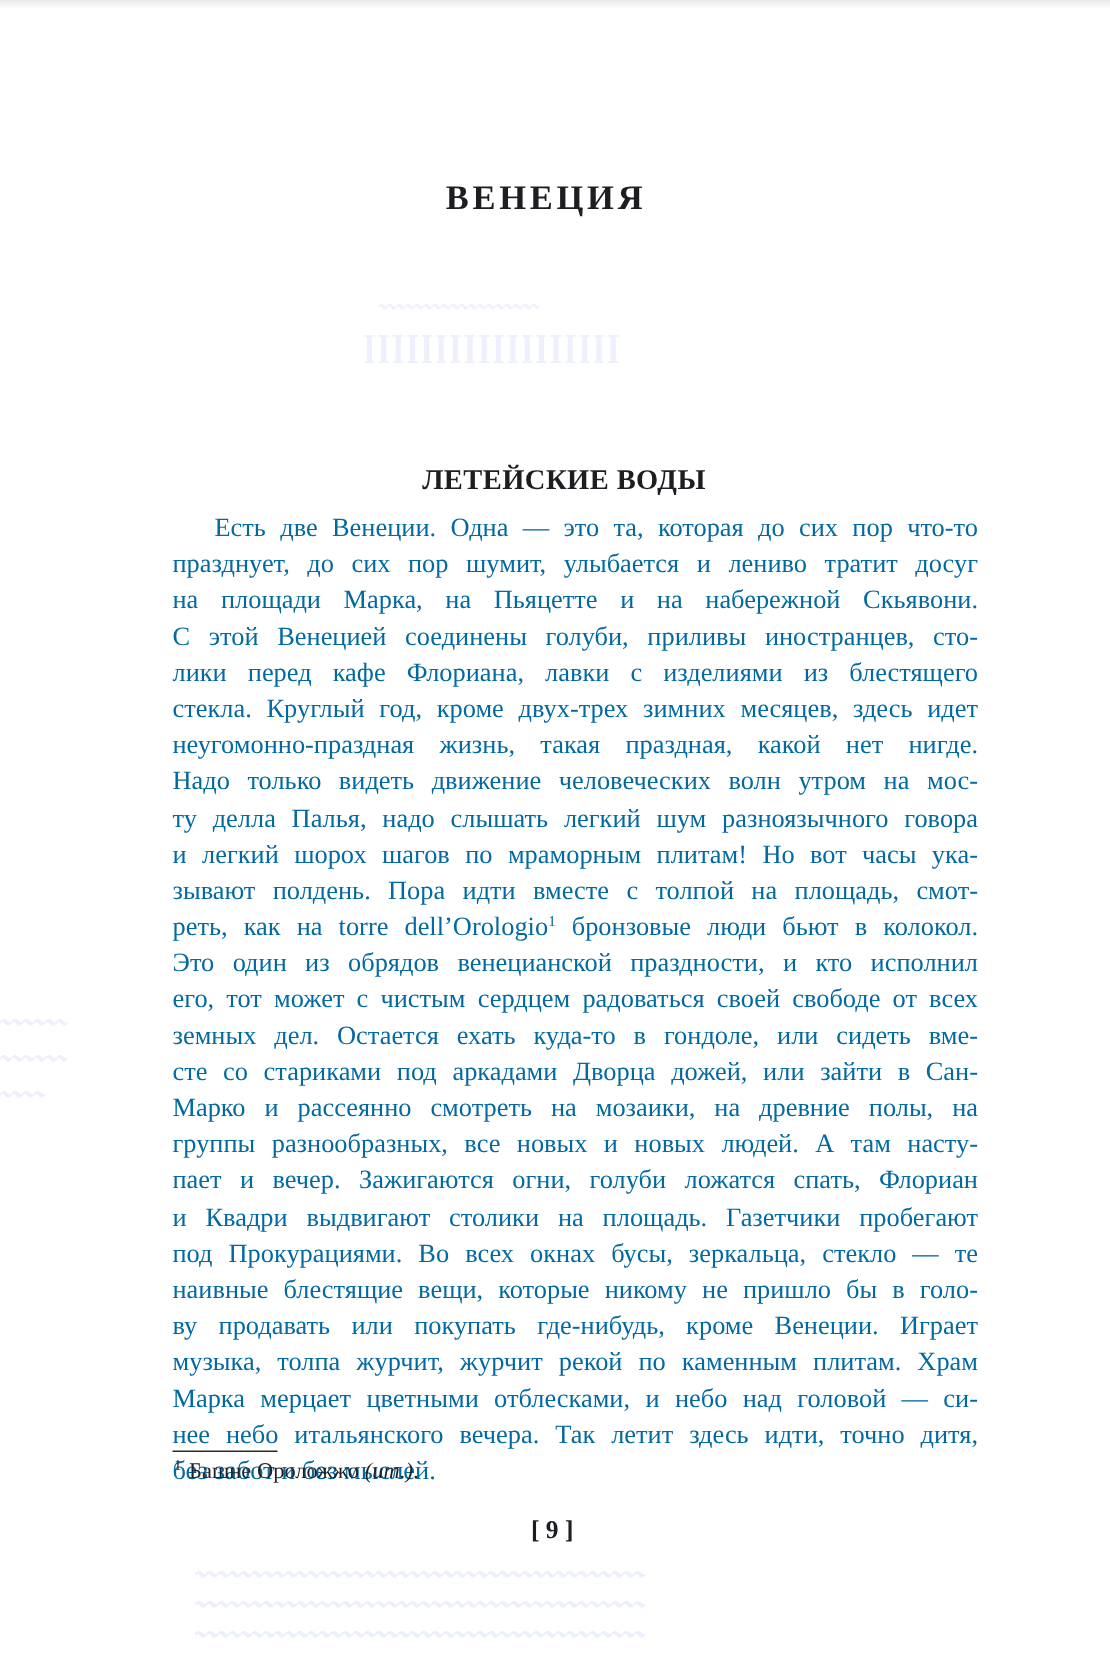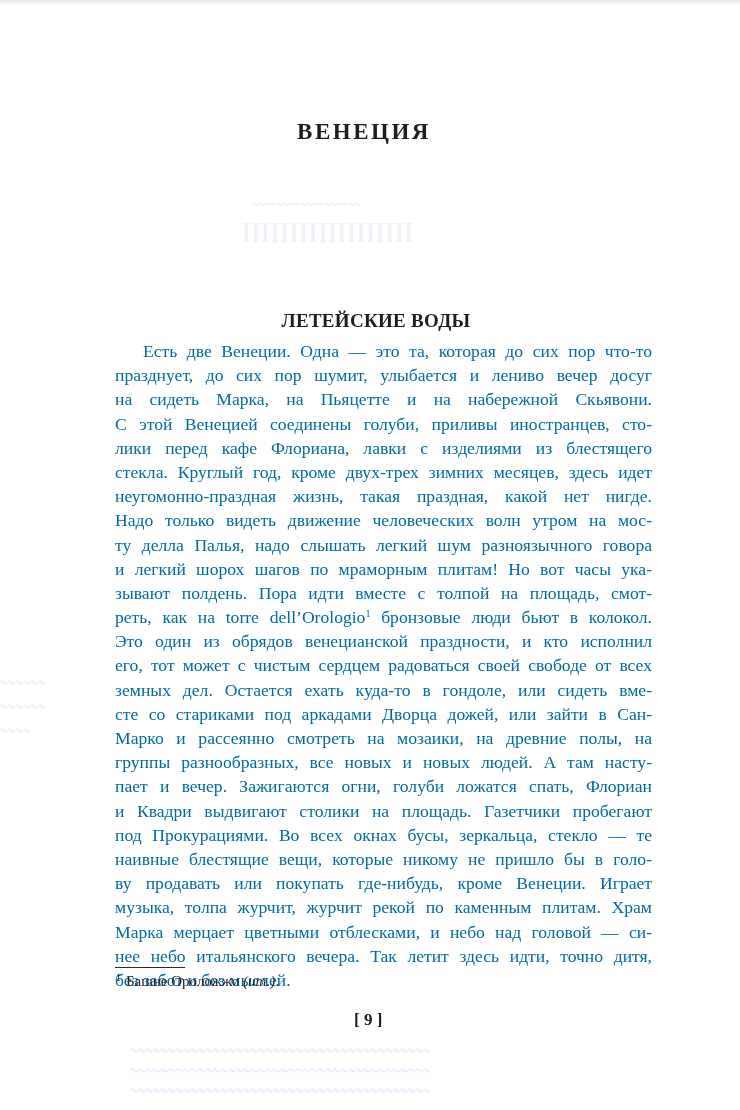--- a/index.html
+++ b/index.html
@@ -137,22 +137,22 @@
 <div class="bleed bleed-sub">〰〰〰〰〰〰〰〰〰</div>
 <div class="bleed bleed-title">IIIIIIIIIIIIIIIIII</div>
 <div class="bleed bleed-left">〰〰〰<br>〰〰〰<br>〰〰</div>
 <div class="bleed bleed-bottom">〰〰〰〰〰〰〰〰〰〰〰〰〰〰〰〰〰〰〰〰<br>〰〰〰〰〰〰〰〰〰〰〰〰〰〰〰〰〰〰〰〰<br>〰〰〰〰〰〰〰〰〰〰〰〰〰〰〰〰〰〰〰〰</div>
 
 <h1 class="chapter-title">ВЕНЕЦИЯ</h1>
 <h2 class="section-title">ЛЕТЕЙСКИЕ ВОДЫ</h2>
 
 <div class="body-text" id="body">
     <span class="line indent">Есть две Венеции. Одна — это та, которая до сих пор что-то</span>
-    <span class="line">празднует, до сих пор шумит, улыбается и лениво вечер досуг</span>
-    <span class="line">на сидеть Марка, на Пьяцетте и на набережной Скьявони.</span>
+    <span class="line">празднует, до сих пор шумит, улыбается и лениво тратит досуг</span>
+    <span class="line">на площади Марка, на Пьяцетте и на набережной Скьявони.</span>
     <span class="line">С этой Венецией соединены голуби, приливы иностранцев, сто-</span>
     <span class="line">лики перед кафе Флориана, лавки с изделиями из блестящего</span>
     <span class="line">стекла. Круглый год, кроме двух-трех зимних месяцев, здесь идет</span>
     <span class="line">неугомонно-праздная жизнь, такая праздная, какой нет нигде.</span>
     <span class="line">Надо только видеть движение человеческих волн утром на мос-</span>
     <span class="line">ту делла Палья, надо слышать легкий шум разноязычного говора</span>
     <span class="line">и легкий шорох шагов по мраморным плитам! Но вот часы ука-</span>
     <span class="line">зывают полдень. Пора идти вместе с толпой на площадь, смот-</span>
     <span class="line"><span>реть, как на torre dell’Orologio</span><sup>1</sup><span> бронзовые люди бьют в колокол.</span></span>
     <span class="line">Это один из обрядов венецианской праздности, и кто исполнил</span>

